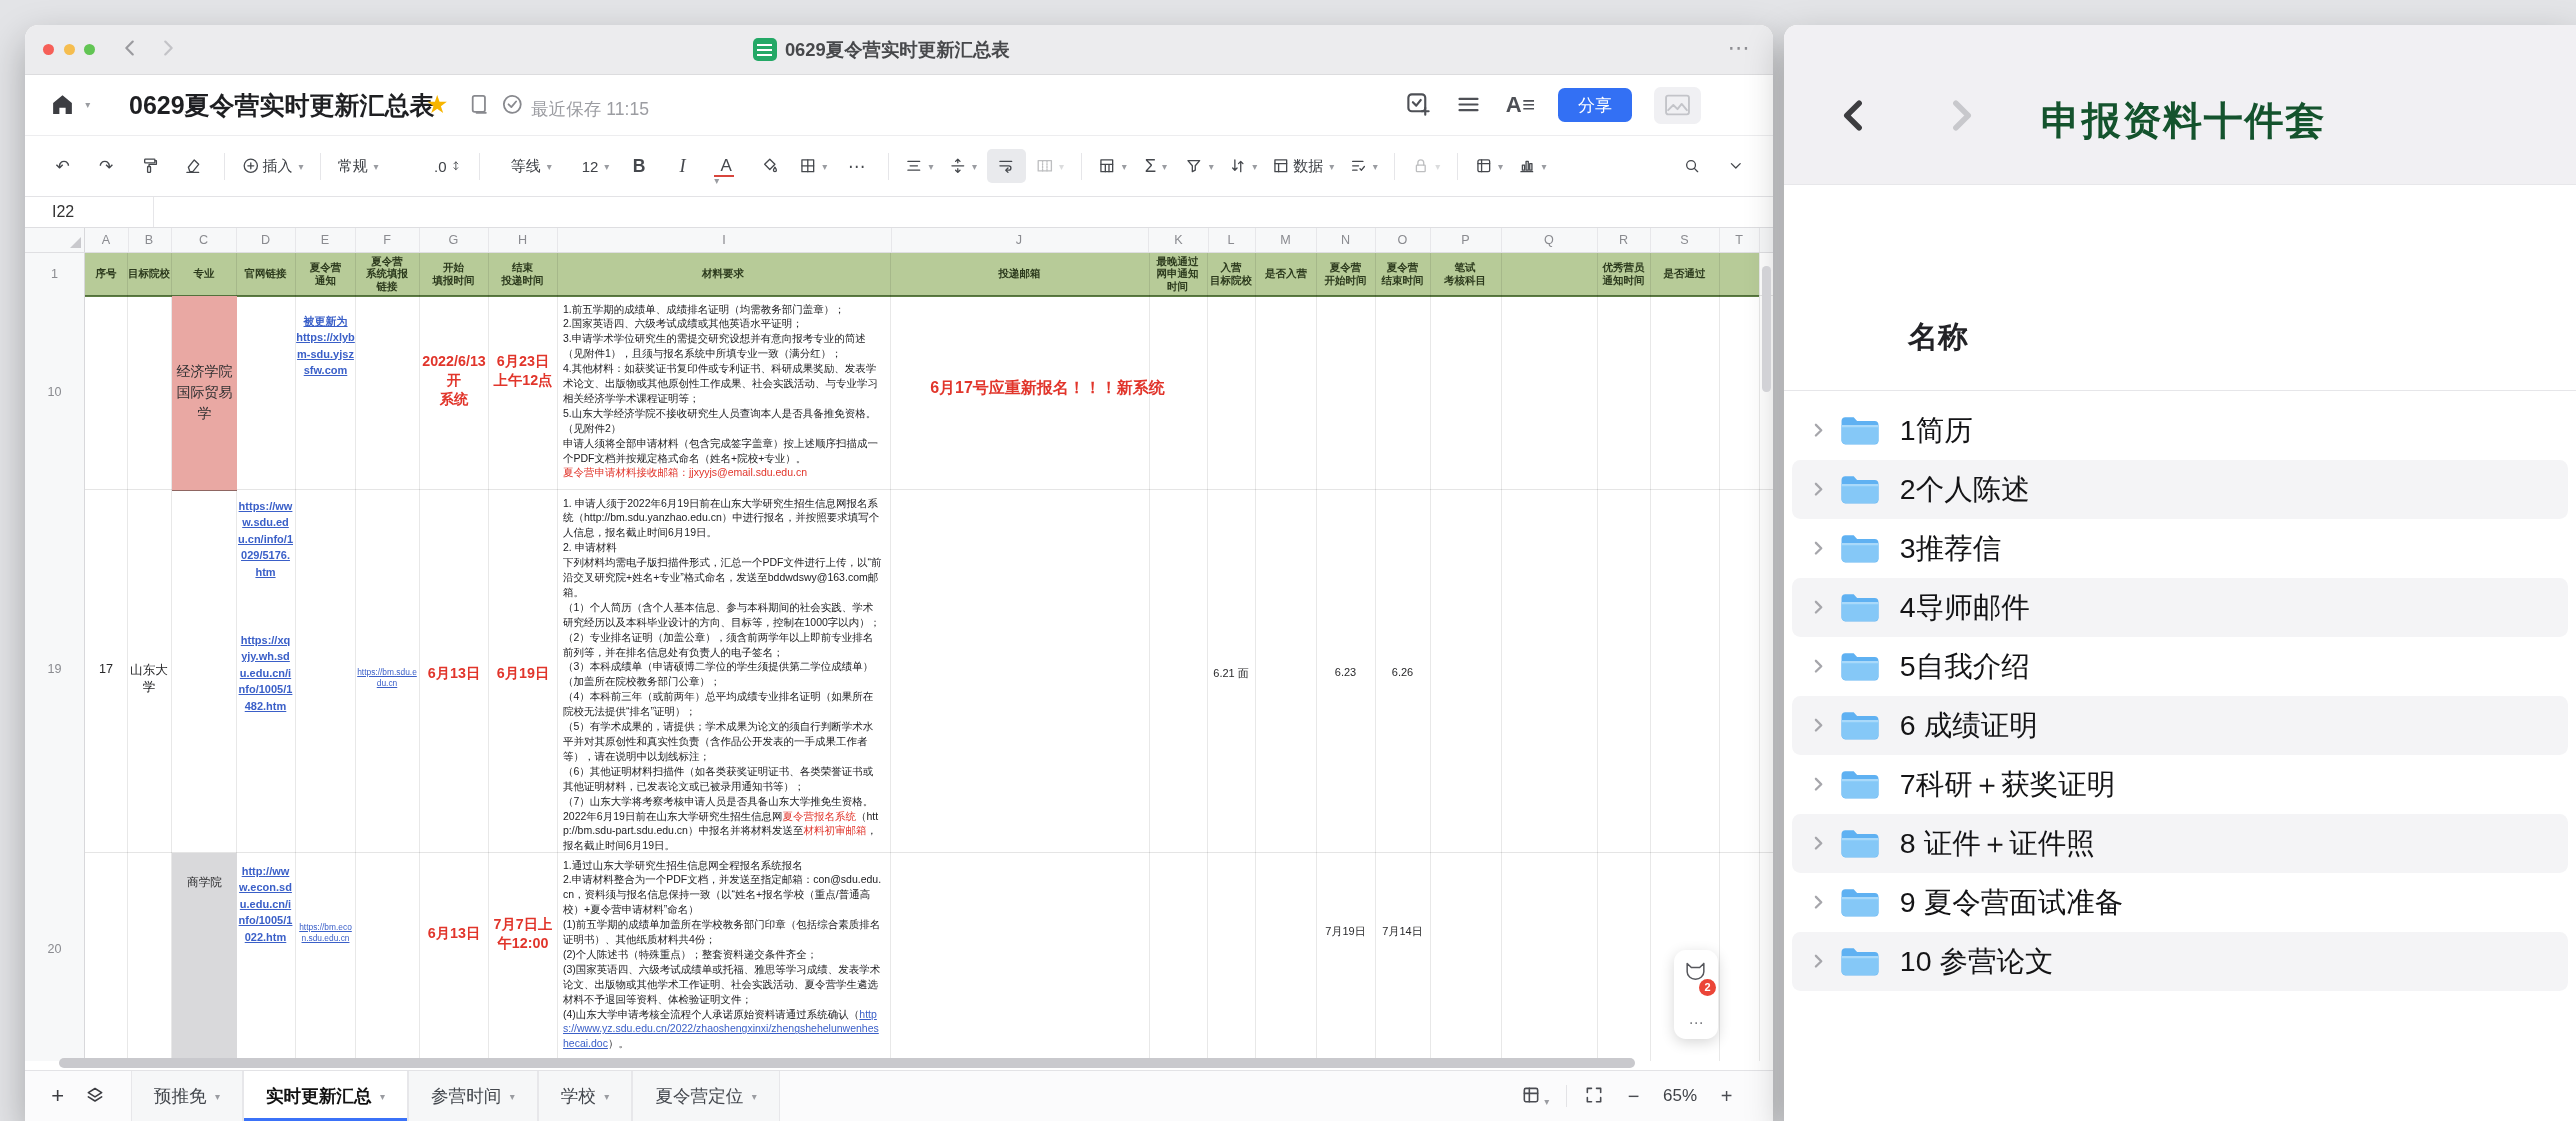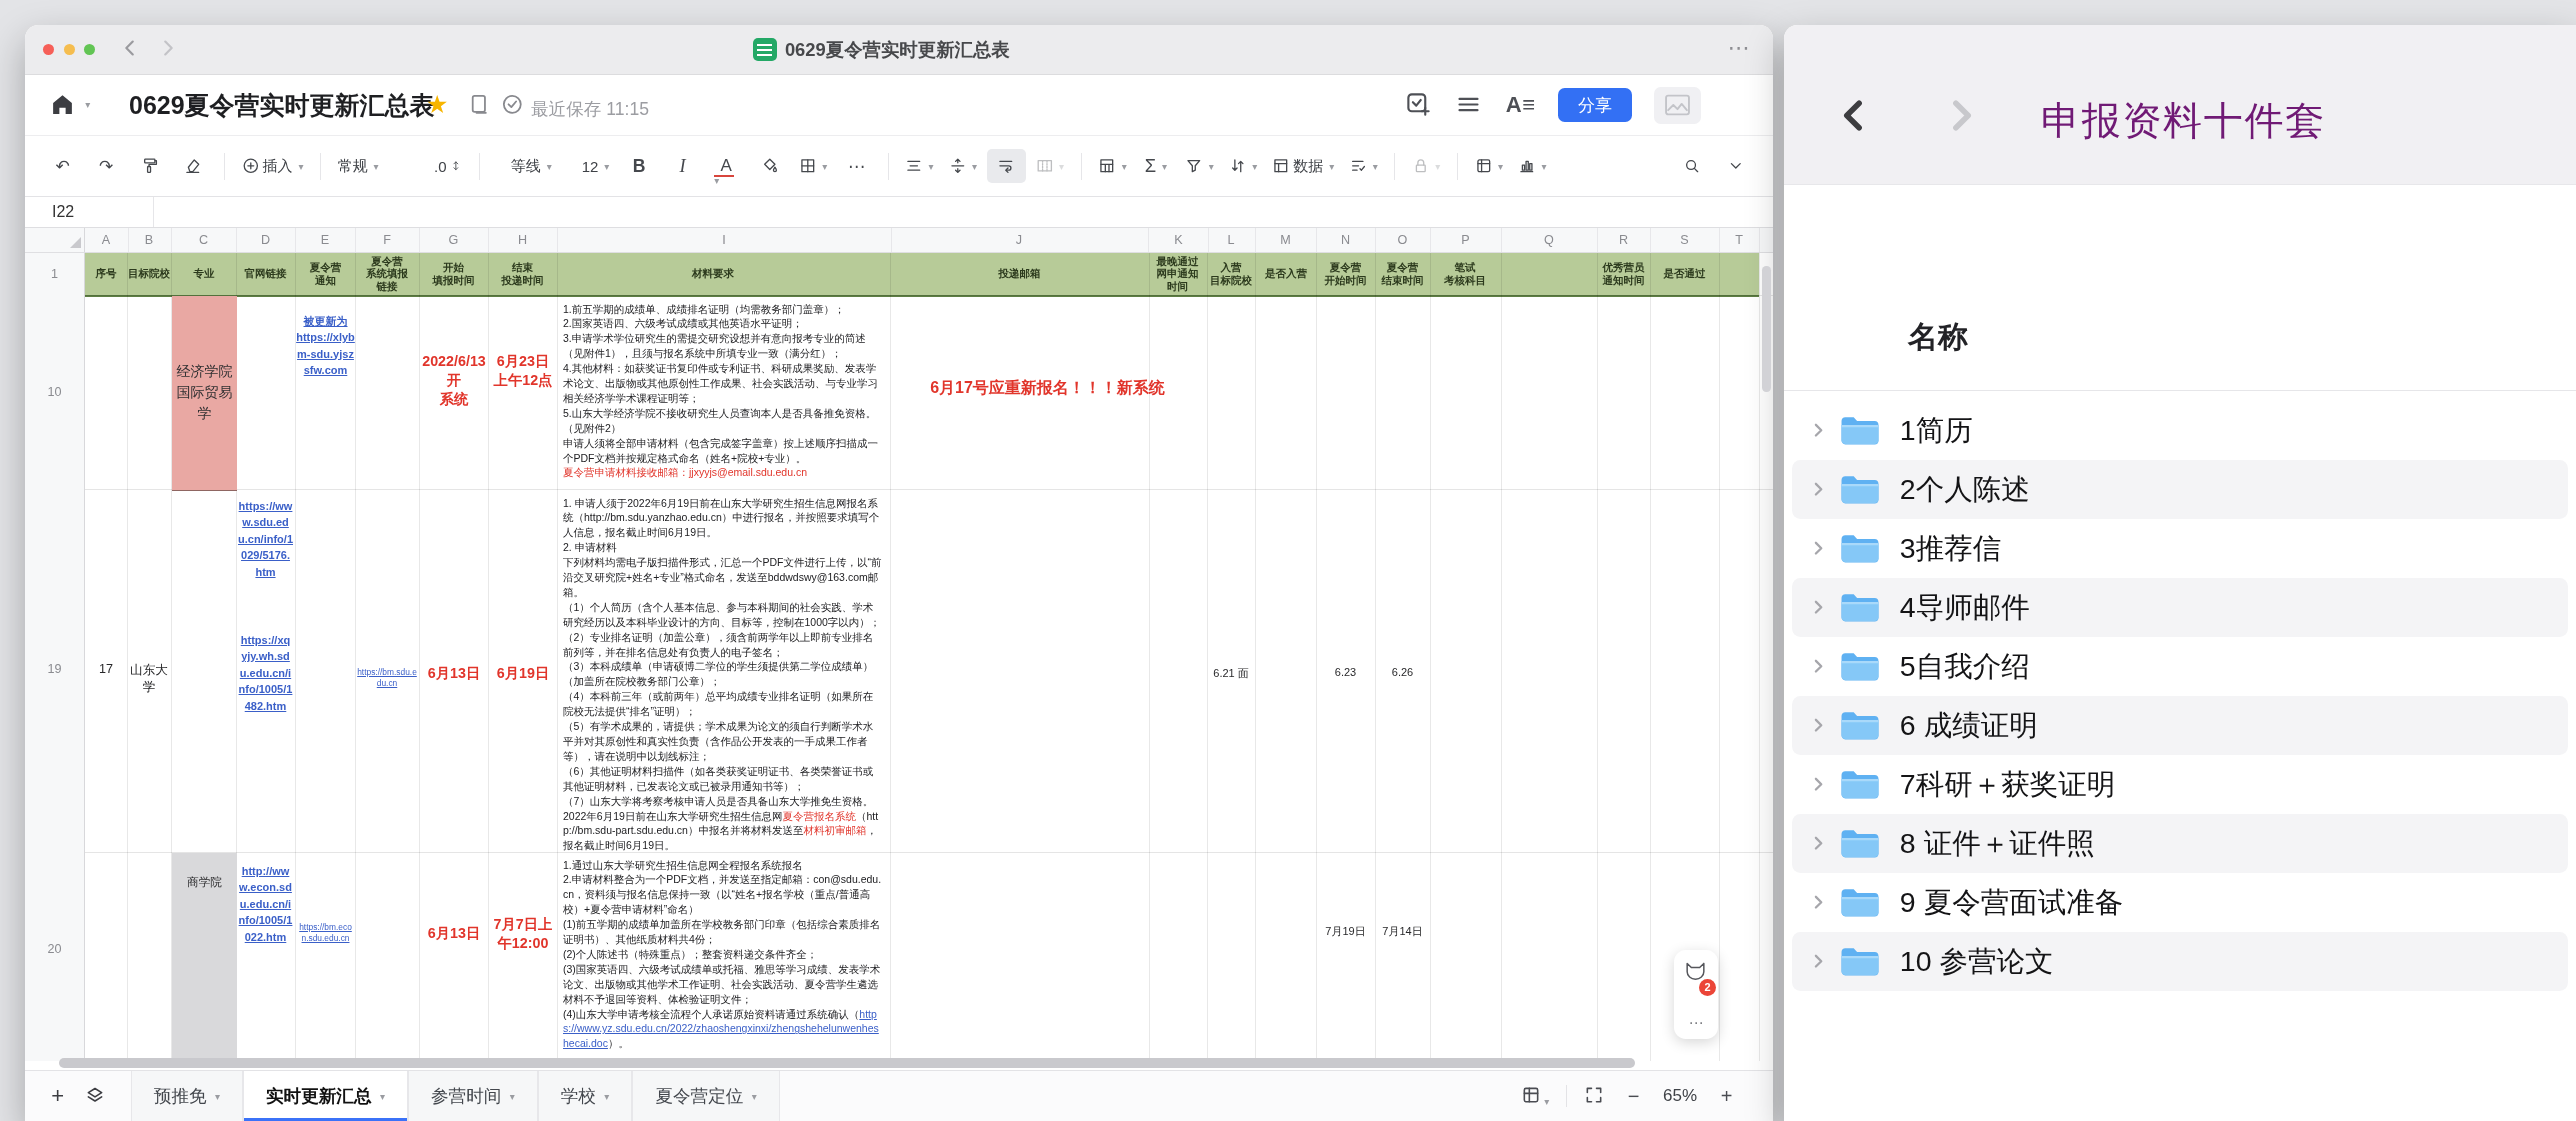--- a/index.html
+++ b/index.html
@@ -106,21 +106,21 @@
   .float-widget .pet{position:absolute;left:9.2px;top:10px;width:25px;height:23.5px}
   .float-widget .pet svg{width:25px;height:23.5px;fill:none;stroke:#55565b;stroke-width:1.8;stroke-linejoin:round}
   .badge{position:absolute;right:1.7px;top:28.5px;min-width:17.6px;height:17.6px;border-radius:9.2px;background:#eb4538;color:#fff;font-size:11px;display:flex;align-items:center;justify-content:center;font-weight:bold}
   .fw-dots{position:absolute;left:0;right:0;bottom:6.7px;text-align:center;color:#7b7c81;font-size:15px}
   .fw-dots:after{content:"⋯"}
 
   
   .f-toolbar{position:relative;height:159px;background:#f1f0f3;border-bottom:0.8px solid #e7e7ea}
   .f-nav{position:absolute;top:72px;width:39px;height:39px}
   .f-nav svg{width:37px;height:37px;fill:none;stroke-width:3.6;stroke-linecap:round;stroke-linejoin:round}
-  .f-title{position:absolute;left:257px;top:69px;font-size:39px;font-weight:normal;color:#701a75;letter-spacing:1.7px}
+  .f-title{position:absolute;left:257px;top:69px;font-size:39px;font-weight:bold;color:#14532d;letter-spacing:1.7px}
   .f-body{position:absolute;top:160px;left:0;right:0;bottom:0;background:#fff}
   .f-colname{position:absolute;left:124px;top:132px;font-size:30px;font-weight:bold;color:#222226}
   .f-sepline{position:absolute;left:0;right:0;top:205px;height:0.8px;background:#e6e6e9}
   .f-list{position:absolute;left:0;right:0;top:216px}
   .f-row{height:59px;display:flex;align-items:center;position:relative;margin:0 8.4px;border-radius:8.4px}
   .f-row.stripe{background:#f4f4f6}
   .f-chev{width:18.4px;height:18.4px;margin-left:17px;flex:0 0 18.4px}
   .f-chev svg{width:18.4px;height:18.4px;fill:none;stroke:#a6a6ab;stroke-width:3;stroke-linecap:round;stroke-linejoin:round}
   .f-folder{width:42px;height:34px;margin-left:11.7px;flex:0 0 42px}
   .f-label{margin-left:18.4px;font-size:28.5px;color:#141416}
@@ -452,21 +452,21 @@
       <div class="hcell" style="left: 212px; width: 57px;">官网链接</div>
       <div class="hcell" style="left: 271px; width: 59px;">夏令营
 通知</div>
       <div class="hcell" style="left: 331px; width: 62px;">夏令营
 系统填报
 链接</div>
       <div class="hcell" style="left: 395px; width: 67px;">开始
 填报时间</div>
       <div class="hcell" style="left: 464px; width: 67px;">结束
 投递时间</div>
-      <div class="hcell" style="left: 532px; width: 312px;">材料要求</div>
+      <div class="hcell" style="left: 532px; width: 312px; padding-left: 10px;">材料要求</div>
       <div class="hcell" style="left: 866px; width: 257px;">投递邮箱</div>
       <div class="hcell" style="left: 1124px; width: 57px;">最晚通过
 网申通知
 时间</div>
       <div class="hcell" style="left: 1183px; width: 46px;">入营
 目标院校</div>
       <div class="hcell" style="left: 1231px; width: 60px;">是否入营</div>
       <div class="hcell" style="left: 1292px; width: 57px;">夏令营
 开始时间</div>
       <div class="hcell" style="left: 1351px; width: 53px;">夏令营

